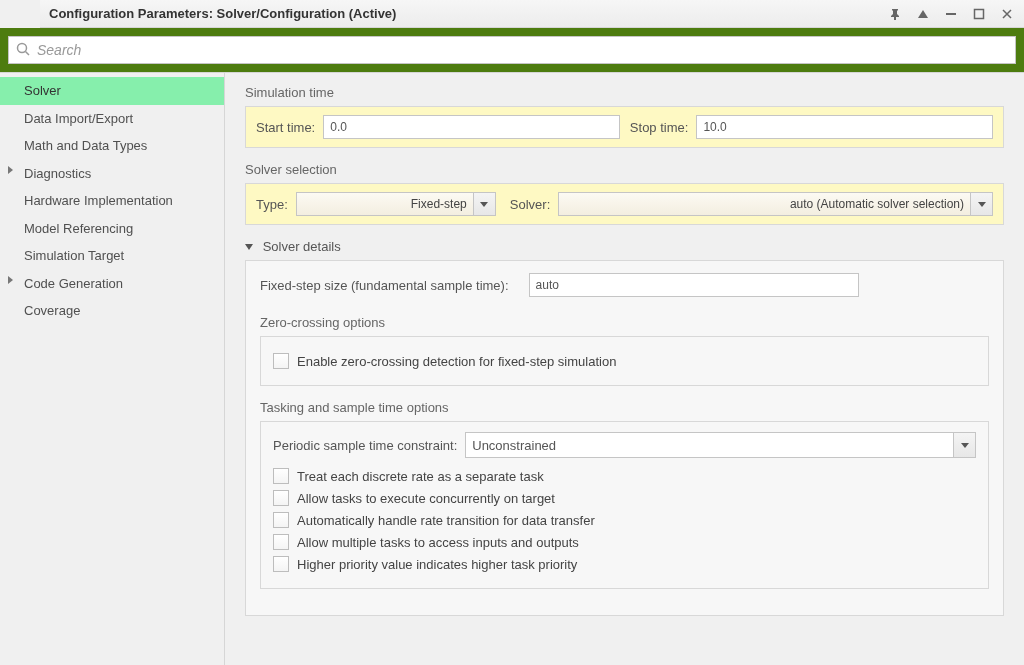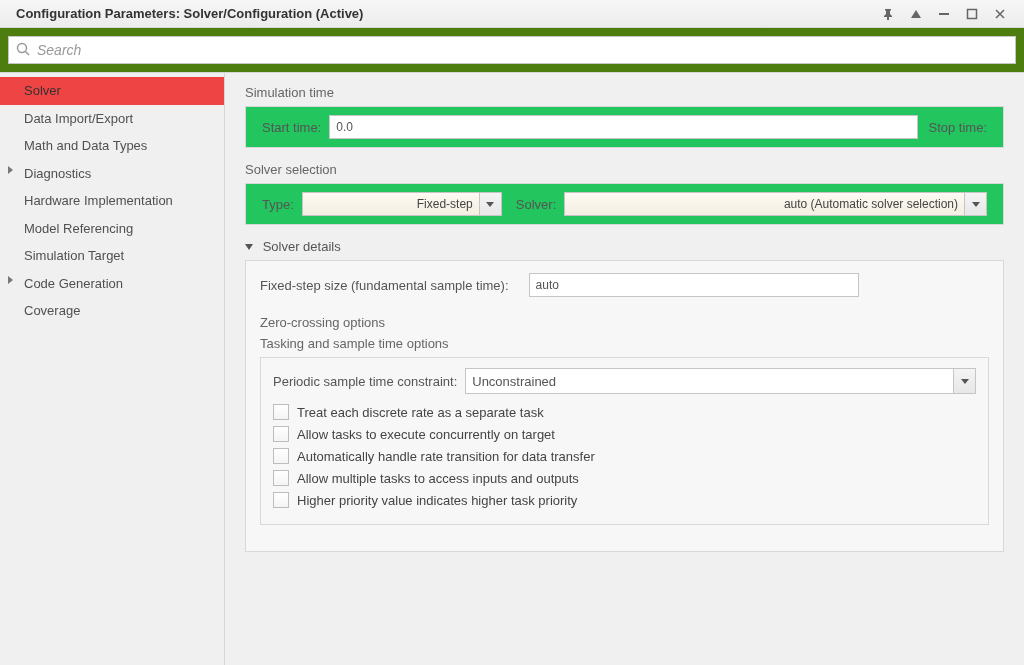--- a/index.html
+++ b/index.html
@@ -11,23 +11,24 @@
     background: #f0f0f0;
     width: 1024px; height: 665px;
     overflow: hidden;
   }
 
   
   .titlebar {
     display: flex;
     align-items: center;
     height: 28px;
-    padding: 0 16px;
+    padding: 0 9px;
     border-bottom: 1px solid #d6d6d6;
     background: linear-gradient(#f6f6f6, #ececec);
+    margin-left: 40px;
   }
   .titlebar .title {
     flex: 1;
     font-weight: bold;
     color: #333;
   }
   .titlebar .win-controls {
     display: flex;
     gap: 12px;
     align-items: center;
@@ -78,21 +79,21 @@
     padding: 4px 0;
   }
   .sidebar .nav-item {
     padding: 4px 8px 4px 24px;
     color: #505050;
     cursor: pointer;
     position: relative;
     line-height: 1.5;
   }
   .sidebar .nav-item.selected {
-    background: #ef4444;
+    background: #86efac;
     color: #333;
   }
   .sidebar .expander {
     position: absolute;
     left: 8px; top: 6px;
     width: 0; height: 0;
     border-top: 4px solid transparent;
     border-bottom: 4px solid transparent;
     border-left: 5px solid #777;
   }
@@ -102,22 +103,22 @@
     padding: 10px 20px 10px 20px;
     overflow-y: auto;
   }
 
   .section-label {
     color: #666;
     margin: 2px 0 6px 0;
   }
   .panel {
     border: 1px solid #d8d8d8;
-    background: #22c55e;
-    padding: 8px 16px;
+    background: #fef9c3;
+    padding: 8px 10px;
     margin-bottom: 14px;
   }
   .row {
     display: flex;
     align-items: center;
     gap: 8px;
   }
   .field-label {
     color: #555;
     white-space: nowrap;
@@ -280,20 +281,21 @@
     </div>
 
   <div class="content">
 
     <div class="section-label">Simulation time</div>
     <div class="panel">
       <div class="row">
         <span class="field-label">Start time:</span>
         <input type="text" class="field" style="flex: 1 1 0%;" value="0.0">
         <span class="field-label" style="margin-left:2px">Stop time:</span>
+        <input type="text" class="field" style="flex: 1 1 0%;" value="10.0">
       </div>
     </div>
 
     <div class="section-label">Solver selection</div>
     <div class="panel">
       <div class="row">
         <span class="field-label">Type:</span>
         <div class="select" style="width:200px">
           <span class="select-text">Fixed-step</span>
           <span class="select-button">
@@ -314,20 +316,26 @@
       <span>Solver details</span>
     </div>
     <div class="details-wrap">
 
       <div class="details-label-row">
         <span class="field-label">Fixed-step size (fundamental sample time):</span>
         <input type="text" class="field" style="width: 330px;" value="auto">
       </div>
 
       <div class="subsection-label">Zero-crossing options</div>
+      <div class="subpanel">
+        <div class="check-row">
+          <div class="checkbox"></div>
+          <span>Enable zero-crossing detection for fixed-step simulation</span>
+        </div>
+      </div>
 
       <div class="subsection-label">Tasking and sample time options</div>
       <div class="subpanel">
         <div class="row" style="margin-bottom:10px">
           <span class="field-label">Periodic sample time constraint:</span>
           <div class="dropdown" style="flex:1">
             <span class="dd-text">Unconstrained</span>
             <span class="dd-button">
                 <span class="tri-down"></span>
               </span>

